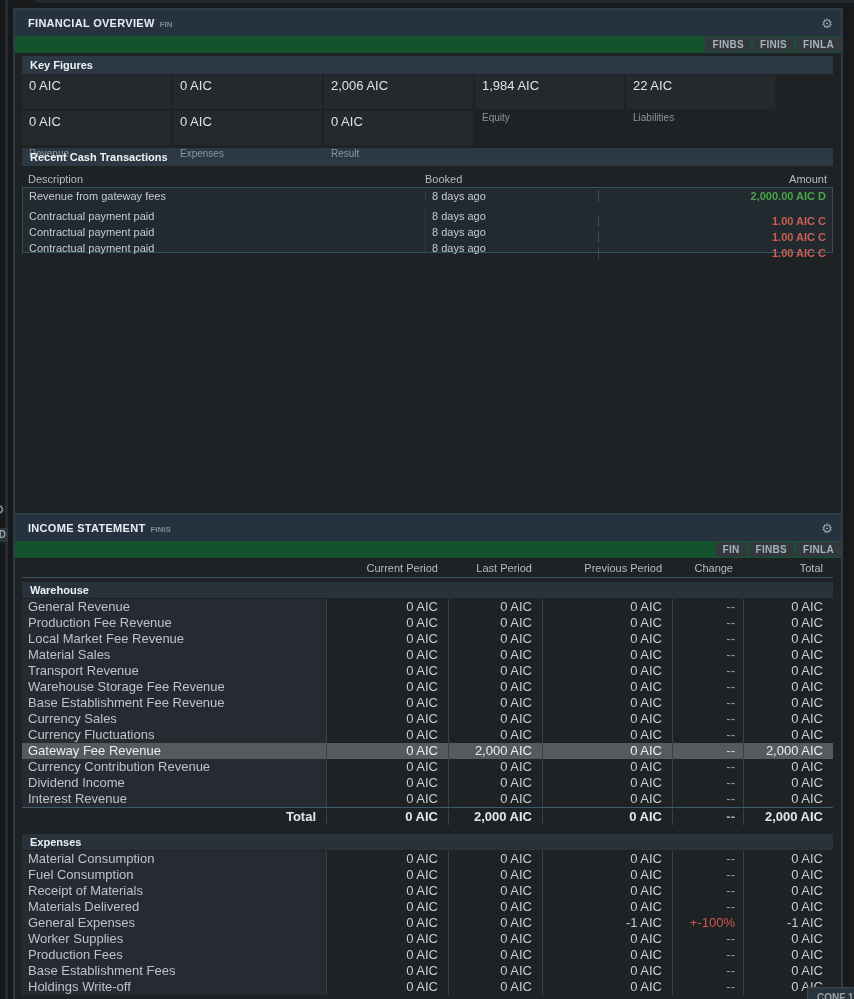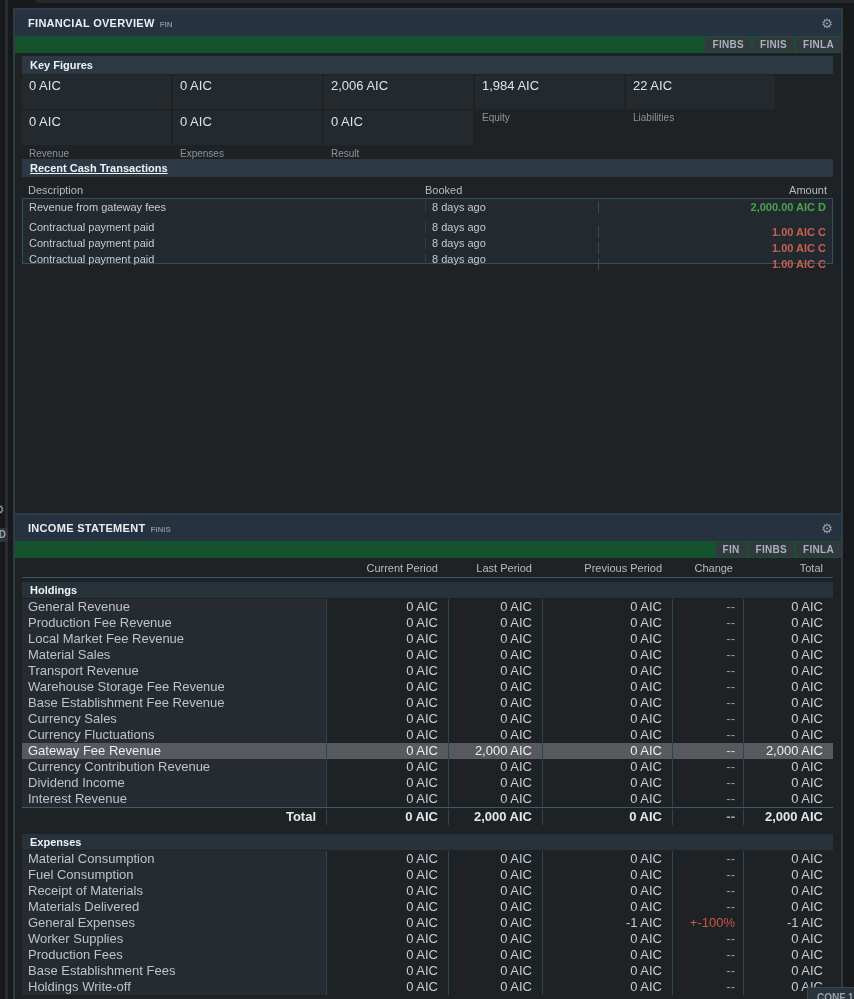--- a/index.html
+++ b/index.html
@@ -127,21 +127,21 @@
             <div class="kf-cell">
               <span class="kf-value">0 AIC</span>
               <span class="kf-label">Expenses</span>
             </div>
             <div class="kf-cell">
               <span class="kf-value">0 AIC</span>
               <span class="kf-label">Result</span>
             </div>
           </div>
         </div>
-      <div class="sect-head" style="margin-top:14px;text-decoration:underline;">Recent Cash Transactions</div>
+      <div class="sect-head" style="margin-top:3px;">Recent Cash Transactions</div>
       <div class="tx-header">
         <div class="th-desc">Description</div>
         <div class="th-booked">Booked</div>
         <div class="th-amount">Amount</div>
       </div>
       <div class="tx-body" id="tx-body">
           <div class="tx-row">
             <div class="tx-desc">Revenue from gateway fees</div>
             <div class="tx-booked">8 days ago</div>
             <div class="tx-amount kind-debit">2,000.00 AIC D</div>
@@ -179,21 +179,21 @@
     <div class="content" style="padding-top:0;">
       <div class="is-grid is-colheads" id="is-colheads">
           <div></div>
           <div>Current Period</div>
           <div>Last Period</div>
           <div>Previous Period</div>
           <div>Change</div>
           <div>Total</div>
         </div>
       <div id="is-sections">
-          <div class="sect-head is-sect">Holdings</div>
+          <div class="sect-head is-sect">Warehouse</div>
           <div class="is-grid is-row">
             <div class="lbl">General Revenue</div>
             <div class="v">0 AIC</div>
             <div class="v">0 AIC</div>
             <div class="v">0 AIC</div>
             <div class="v chg">--</div>
             <div class="v">0 AIC</div>
           </div>
           <div class="is-grid is-row">
             <div class="lbl">Production Fee Revenue</div>

